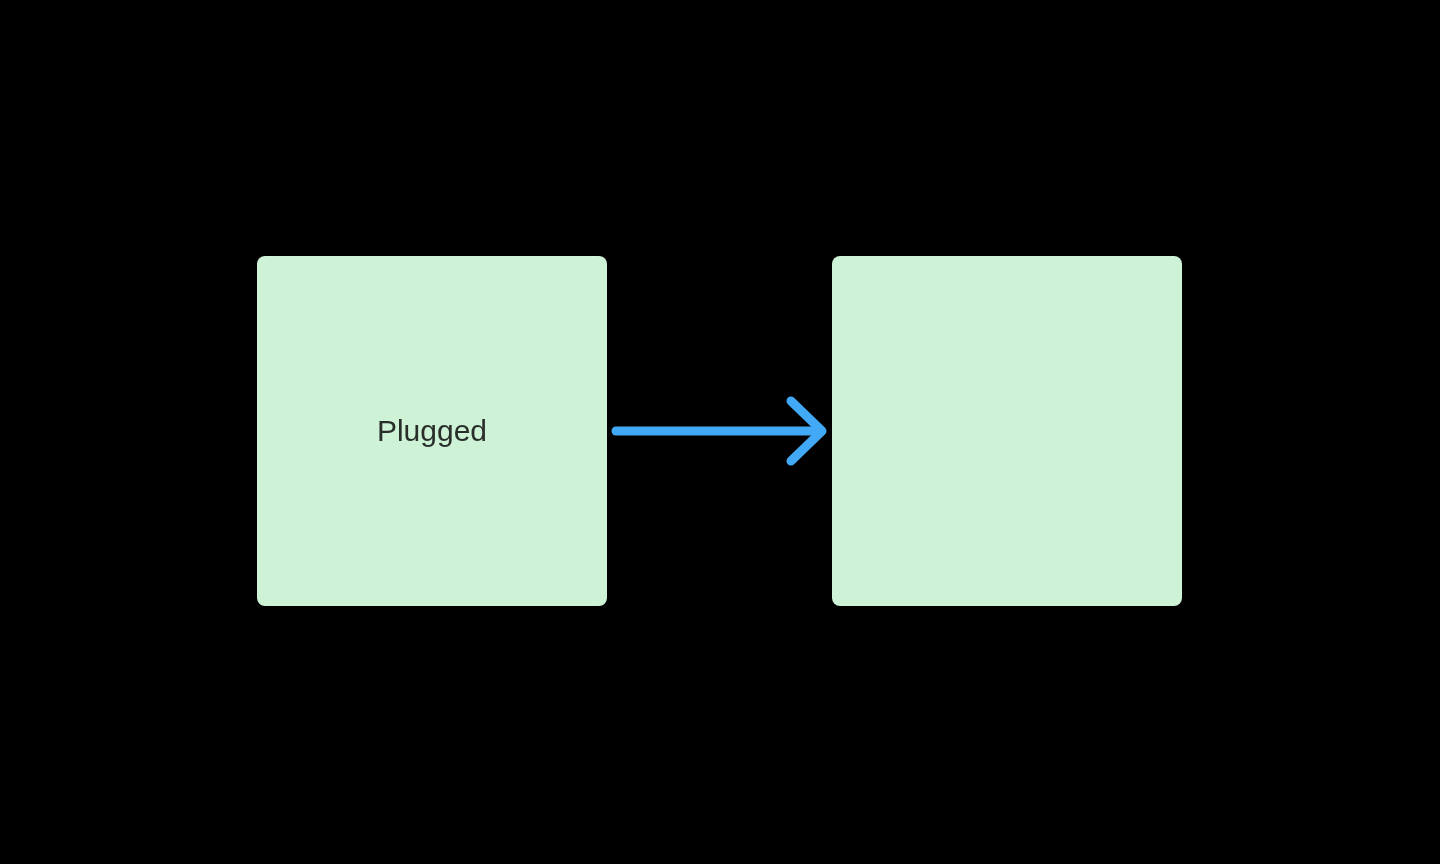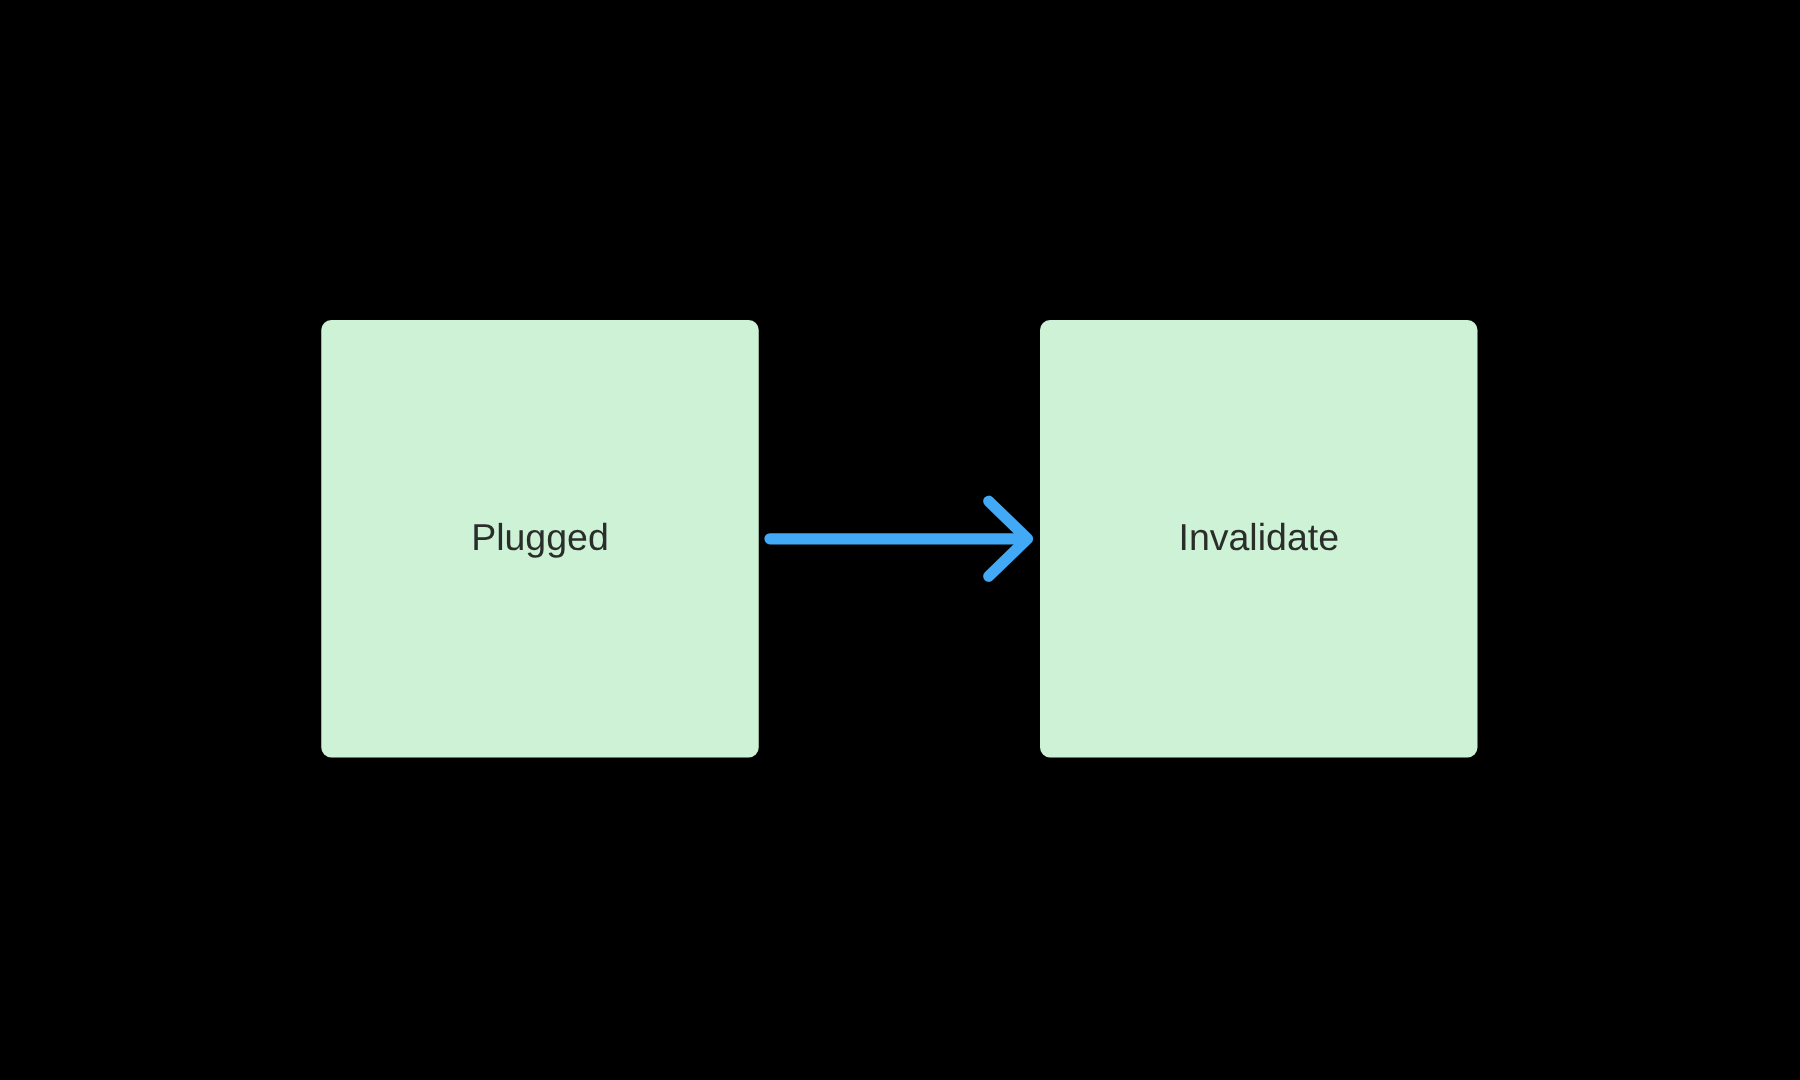--- a/index.html
+++ b/index.html
@@ -57,16 +57,15 @@
   <div class="node node-left">
     <span>Plugged</span>
   </div>
 
   <svg class="connector" viewBox="0 0 230 90" width="230" height="90">
     <line class="stroke" x1="9" y1="43" x2="205" y2="43"></line>
     <polyline class="stroke" points="184,13 215,43 184,73"></polyline>
   </svg>
 
   <div class="node node-right">
-    <span>Invalidate</span>
   </div>
 
 </div>
 
 </body></html>

